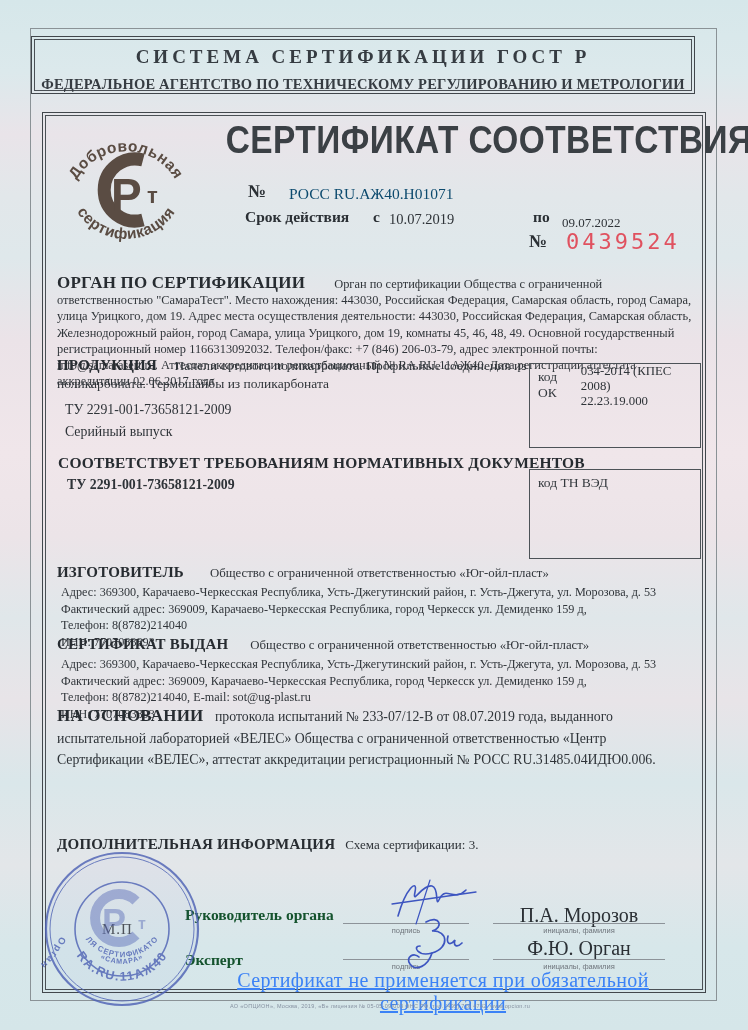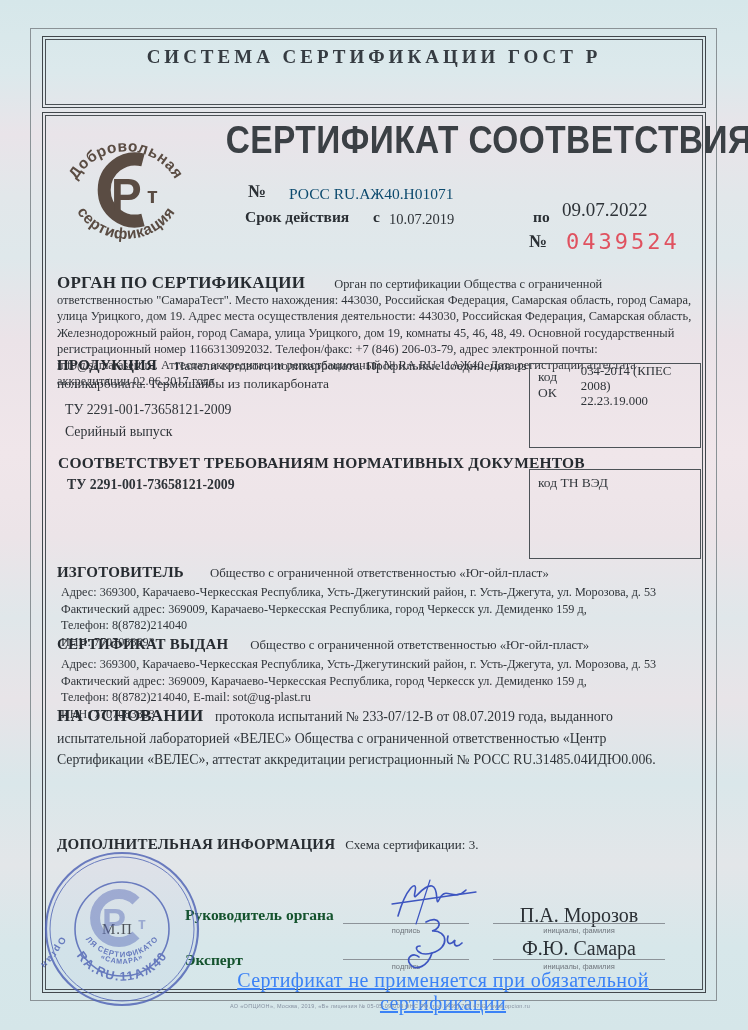--- a/index.html
+++ b/index.html
@@ -27,21 +27,21 @@
 
   .outer-frame {
     left:30px; top:28px; width:687px; height:973px;
     border:1px solid #8a9296;
   }
   .dbl-box { border:1.6px solid #41474c; }
   .dbl-box::before {
     content:''; position:absolute; inset:2px;
     border:1px solid #4a5055; pointer-events:none;
   }
-  .header-box { left:42px; top:36px; width:664px; height:72px; }
+  .header-box { left:31px; top:36px; width:664px; height:58px; }
   .main-box   { left:42px; top:112px; width:664px; height:881px; }
 
   .hdr1 { left:0; top:9px; width:100%; text-align:center;
     font-weight:bold; font-size:19px; letter-spacing:4px; color:#363c42; }
   .hdr2 { left:0; top:39px; width:100%; text-align:center;
     font-weight:bold; font-size:14.5px; letter-spacing:0.2px; color:#363c42; }
 
   .cert-title { left:152px; top:6px; width:512px; text-align:center;
     font-family:"Liberation Sans",sans-serif; font-weight:bold; font-size:38px;
     color:#3b4045; transform:scaleX(0.88); transform-origin:center;
@@ -73,20 +73,21 @@
 </style>
 </head>
 <body>
 
 <div class="paper"></div>
 
 <div class="abs outer-frame"></div>
 
 <div class="abs dbl-box header-box">
   <div class="abs hdr1 serif">СИСТЕМА СЕРТИФИКАЦИИ ГОСТ Р</div>
+  <div class="abs hdr2 serif">ФЕДЕРАЛЬНОЕ АГЕНТСТВО ПО ТЕХНИЧЕСКОМУ РЕГУЛИРОВАНИЮ И МЕТРОЛОГИИ</div>
 </div>
 
 <div class="abs dbl-box main-box">
 
   <svg class="abs" style="left:12px;top:3px" width="142" height="140" viewBox="0 0 142 140">
     <defs>
       <path id="arcTop" d="M 17,74 A 57,57 0 0 1 125,74"></path>
       <path id="arcBot" d="M 15,80 A 58,58 0 0 0 127,80"></path>
     </defs>
     <text font-family="Liberation Sans,sans-serif" font-size="15.5" font-weight="bold" fill="#5a4c43" letter-spacing="0.5">
@@ -102,21 +103,21 @@
 
   <div class="abs cert-title">СЕРТИФИКАТ СООТВЕТСТВИЯ</div>
 
   <span class="abs lbl-b" style="left:205px;top:68px;font-size:18px">№</span>
   <span class="abs" style="left:246px;top:72px;font-size:15.5px;color:#0c4a6e">РОСС RU.АЖ40.Н01071</span>
 
   <span class="abs lbl-b" style="left:202px;top:95px;font-size:15.5px">Срок действия</span>
   <span class="abs lbl-b" style="left:330px;top:95px;font-size:15.5px">с</span>
   <span class="abs" style="left:346px;top:98px;font-size:14.5px">10.07.2019</span>
   <span class="abs lbl-b" style="left:490px;top:95px;font-size:15.5px">по</span>
-  <span class="abs" style="left:519px;top:86px;font-size:19px">09.07.2022</span>
+  <span class="abs" style="left:519px;top:102px;font-size:13px">09.07.2022</span>
 
   <span class="abs lbl-b" style="left:486px;top:118px;font-size:18px">№</span>
   <span class="abs red-num" style="left:512px;top:116px;color:#e0515f">0439524</span>
 
   <div class="abs body-txt" style="left:14px;top:162px;width:638px">
     <span class="sec-label" style="font-size:17px;margin-right:26px">ОРГАН ПО СЕРТИФИКАЦИИ</span>
     <span>Орган по сертификации Общества с ограниченной ответственностью "СамараТест". Место нахождения: 443030, Российская Федерация, Самарская область, город Самара, улица Урицкого, дом 19. Адрес места осуществления деятельности: 443030, Российская Федерация, Самарская область, Железнодорожный район, город Самара, улица Урицкого, дом 19, комнаты 45, 46, 48, 49. Основной государственный регистрационный номер 1166313092032. Телефон/факс: +7 (846) 206-03-79, адрес электронной почты: info@samarasert.ru. Аттестат аккредитации регистрационный № RA.RU.11АЖ40. Дата регистрации аттестата аккредитации 02.06.2017 года</span>
   </div>
 
   <div class="abs body-txt" style="left:14px;top:244px;width:474px;font-size:13.5px;line-height:17.5px">
@@ -176,21 +177,21 @@
   <div class="abs role-label" style="left:142px;top:793px">Руководитель органа</div>
   <div class="abs sig-line" style="left:300px;top:810px;width:126px"></div>
   <div class="abs sig-caption" style="left:300px;top:813px;width:126px">подпись</div>
   <div class="abs sig-name" style="left:450px;top:791px;width:172px">П.А. Морозов</div>
   <div class="abs sig-line" style="left:450px;top:810px;width:172px"></div>
   <div class="abs sig-caption" style="left:450px;top:813px;width:172px">инициалы, фамилия</div>
 
   <div class="abs role-label" style="left:142px;top:838px">Эксперт</div>
   <div class="abs sig-line" style="left:300px;top:846px;width:126px"></div>
   <div class="abs sig-caption" style="left:300px;top:849px;width:126px">подпись</div>
-  <div class="abs sig-name" style="left:450px;top:824px;width:172px">Ф.Ю. Самара</div>
+  <div class="abs sig-name" style="left:450px;top:824px;width:172px">Ф.Ю. Орган</div>
   <div class="abs sig-line" style="left:450px;top:846px;width:172px"></div>
   <div class="abs sig-caption" style="left:450px;top:849px;width:172px">инициалы, фамилия</div>
 
   <div class="abs footer-note" style="left:140px;top:856px;width:520px">Сертификат не применяется при обязательной сертификации</div>
 </div>
 
 <div class="abs mp-mark serif" style="left:102px;top:921px">М.П</div>
 
 <svg class="abs" style="left:38px;top:843px;opacity:0.82" width="168" height="168" viewBox="0 0 168 168">
   <defs>

